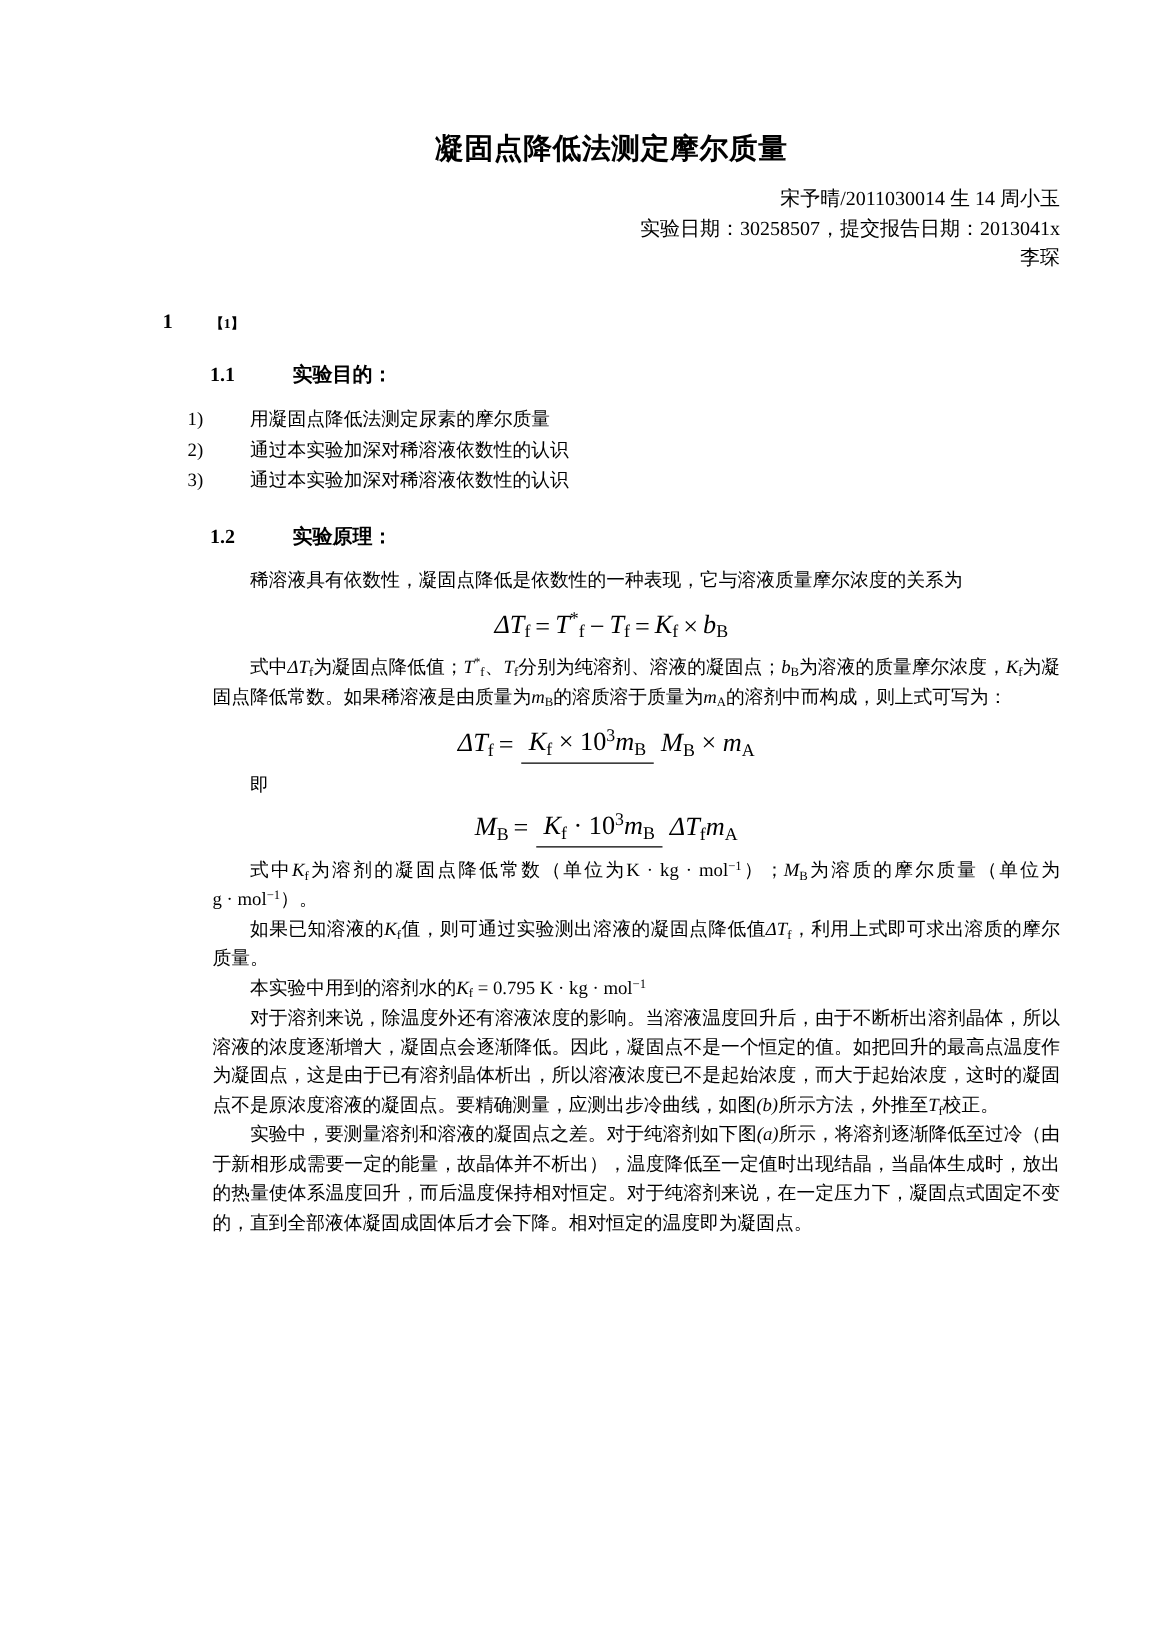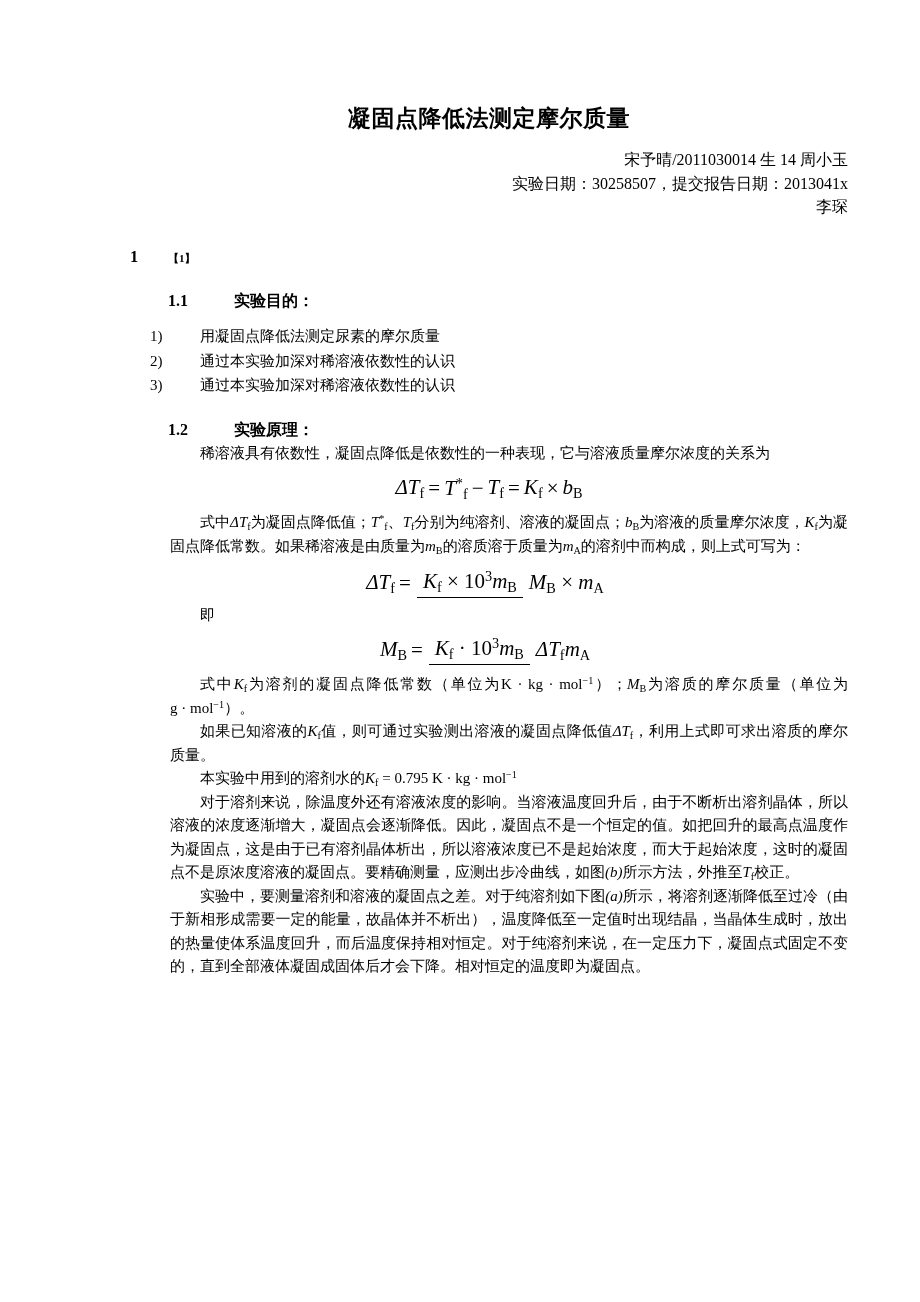--- a/index.html
+++ b/index.html
@@ -88,21 +88,21 @@
   
   .para {
     font-size: 15px;
     line-height: 1.56;
     margin: 0;
     text-align: justify;
     text-justify: inter-ideograph;
     text-indent: 2em;
     padding-left: 40px;
   }
-  .para.first { }
+  .para.first { margin-top: 12px; }
   .para.tight { margin-top: 0; }
 
   
   .eq {
     text-align: center;
     font-size: 21px;
     margin: 10px 0 8px 0;
     font-family: "Liberation Serif", "DejaVu Serif", serif;
   }
   .eq .mathline {

